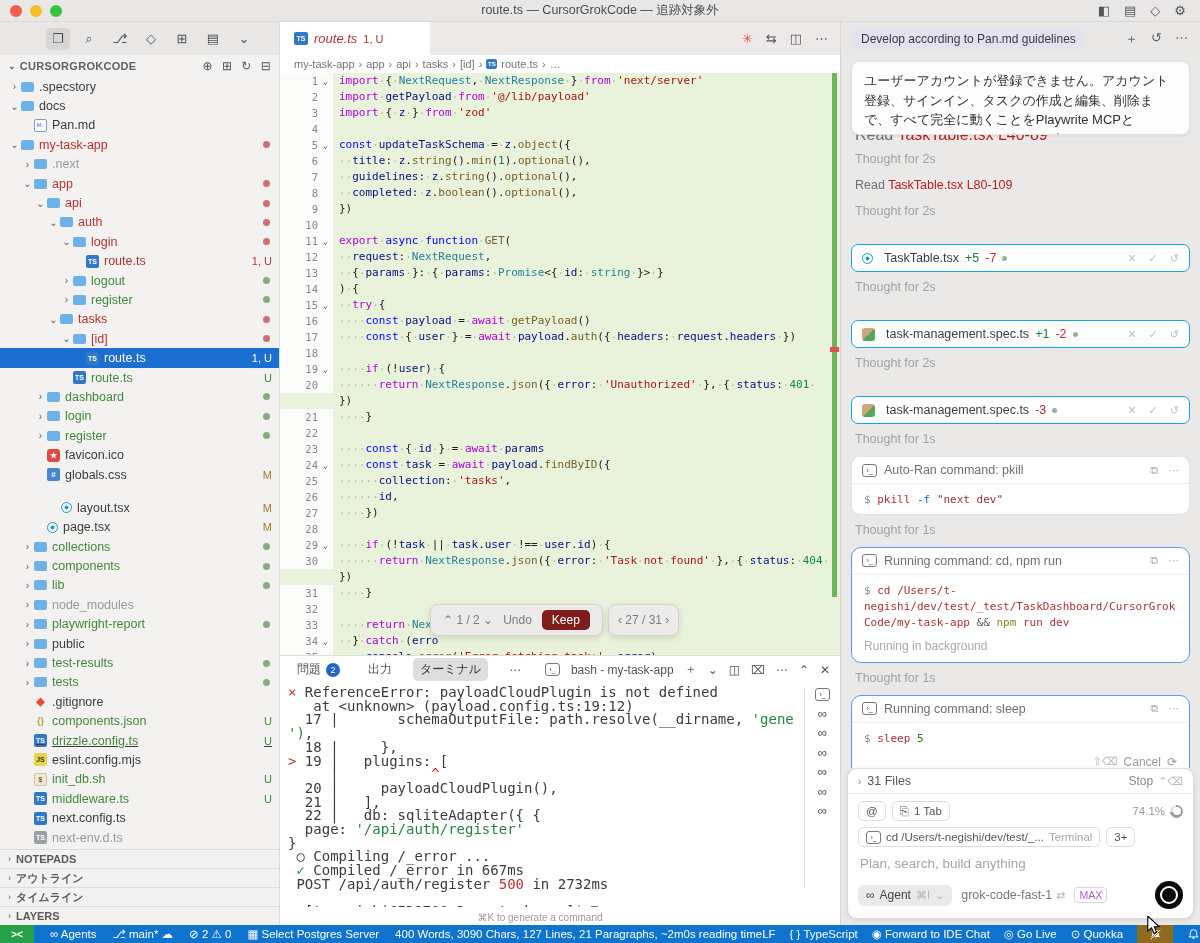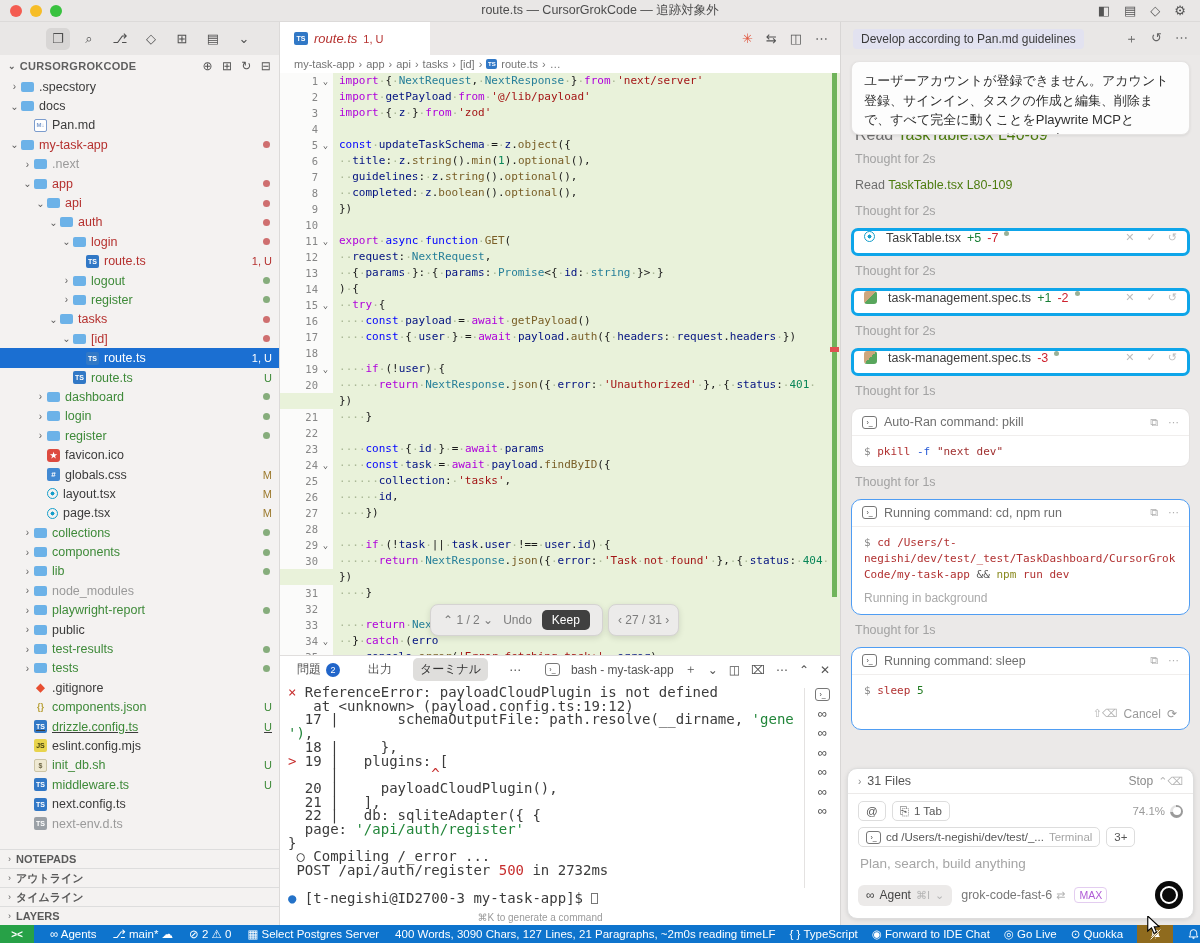--- a/index.html
+++ b/index.html
@@ -85,21 +85,21 @@
   .tk-k{color:#AF00DB}.tk-b{color:#0000FF}.tk-t{color:#267F99}.tk-s{color:#A31515}
   .tk-f{color:#795E26}.tk-v{color:#001080}.tk-n{color:#098658}.tk-p{color:#1b1b1b}
   .tk-w{position:relative;color:transparent;}
   .tk-w::before{content:'·';position:absolute;left:0;top:0;color:#aab896;}
   .ov-strip{position:absolute;right:3px;top:0;width:5px;height:524px;background:#5aa944;opacity:.85;}
   .ov-red{position:absolute;right:1px;top:274px;width:9px;height:5px;background:#e05252;}
   
   .pill{position:absolute;background:#ecebea;border:1px solid #d5d3d2;border-radius:8px;height:32px;
         display:flex;align-items:center;gap:10px;padding:0 12px;font-size:12px;color:#7d7d7d;
         box-shadow:0 2px 6px rgba(0,0,0,.12);z-index:6;}
-  .keep-btn{background:#404040;color:#fff;border-radius:5px;padding:3px 10px;font-size:12px;}
+  .keep-btn{background:#7f1d1d;color:#fff;border-radius:5px;padding:3px 10px;font-size:12px;}
   
   .termpanel{position:absolute;left:0;right:0;top:633px;bottom:0;background:#fff;
              border-top:1px solid #e0dedd;}
   .term-tabs{height:27px;display:flex;align-items:center;padding:0 10px;gap:14px;font-size:12px;color:#555;}
   .ttab{display:flex;align-items:center;gap:5px;padding:3px 7px;border-radius:5px;}
   .ttab.active{background:#dfdedc;color:#333;}
   .tbadge-n{background:#2165c9;color:#fff;border-radius:50%;width:14px;height:14px;font-size:9px;
             display:inline-flex;align-items:center;justify-content:center;}
   .term-right{margin-left:auto;display:flex;align-items:center;gap:11px;color:#555;font-size:12px;}
   .term-glyph{border:1px solid #777;border-radius:3px;width:15px;height:13px;font-size:7px;
@@ -118,24 +118,24 @@
   .chat-head{height:33px;background:#e9e7e6;display:flex;align-items:center;padding:0 12px;flex:none;}
   .chat-title{background:#e2e2f0;border-radius:4px;padding:3px 8px;font-size:12px;color:#3a3a3a;
               white-space:nowrap;overflow:hidden;max-width:245px;}
   .chat-head-actions{margin-left:auto;display:flex;gap:13px;color:#666;font-size:13px;}
   .chat-scroll{flex:1;overflow:hidden;display:flex;flex-direction:column;padding:6px 10px 0;}
   .msg-card{position:relative;z-index:2;background:#fdfdfd;border:1px solid #e5e3e2;border-radius:8px;
             padding:9px 12px;font-size:13px;line-height:1.5;color:#2f2f2f;height:74px;overflow:hidden;
             box-shadow:0 1px 3px rgba(0,0,0,.08);flex:none;}
   .read-clip{position:relative;z-index:1;margin-top:-9px;padding-left:4px;height:18px;overflow:hidden;flex:none;}
   .read-row,.thought-row{flex:none;padding-left:4px;font-size:12.5px;height:18px;margin-top:8px;white-space:nowrap;}
-  .read-a{color:#6e6e6e}.read-b{color:#4d7c0f}
+  .read-a{color:#6e6e6e}.read-b{color:#b91c1c}
   .thought-row{color:#a2a2a2;}
-  .filecard{flex:none;margin-top:6px;height:28px;background:#fff;border:3px solid #0ea5e9;border-radius:7px;
-            display:flex;align-items:flex-start;padding:0 10px;gap:6px;font-size:12.5px;}
+  .filecard{flex:none;margin-top:22px;height:28px;background:#fff;border:1px solid #0ea5e9;border-radius:7px;
+            display:flex;align-items:center;padding:0 10px;gap:6px;font-size:12.5px;}
   .fc-name{color:#3c3c3c}.fc-plus{color:#1a7f37}.fc-minus{color:#cf222e}
   .fc-dot{width:5px;height:5px;border-radius:50%;background:#9ab096;}
   .fc-actions{margin-left:auto;display:flex;gap:12px;color:#bdbdbd;font-size:11px;}
   .cmdcard{flex:none;margin-top:6px;background:#fff;border:1px solid #e4e2e1;border-radius:9px;overflow:hidden;}
   .cmdcard.run{border:1.5px solid #4f9df3;border-radius:10px;}
   .cmd-head{height:27px;display:flex;align-items:center;gap:7px;padding:0 10px;font-size:12.5px;
             color:#6f6f6f;border-bottom:1px solid #f0eeed;}
   .cmd-head-actions{margin-left:auto;display:flex;gap:10px;color:#b0b0b0;font-size:11px;}
   .cmd-code{padding:8px 12px 6px;font-family:"DejaVu Sans Mono",monospace;font-size:11px;
             line-height:1.45;white-space:pre-wrap;overflow-wrap:break-word;}
@@ -356,21 +356,21 @@
             <span class="tlabel ">favicon.ico</span>
             <span class="tspace"></span>
           </div>
           <div class="trow" style="padding-left: 34px;">
             <span class="chev"></span>
             <span class="fi fi-css">#</span>
             <span class="tlabel ">globals.css</span>
             <span class="tspace"></span>
             <span class="tbadge m">M</span>
           </div>
-          <div class="trow" style="padding-left: 34px;">
+          <div class="trow" style="padding-left: 48px; margin-top: 14px;">
             <span class="chev"></span>
             <span class="fi fi-react"></span>
             <span class="tlabel ">layout.tsx</span>
             <span class="tspace"></span>
             <span class="tbadge m">M</span>
           </div>
           <div class="trow" style="padding-left: 34px;">
             <span class="chev"></span>
             <span class="fi fi-react"></span>
             <span class="tlabel ">page.tsx</span>
@@ -820,20 +820,21 @@
             <div class="tline"><span class="tt-s">')</span><span class="tt-d">,</span></div>
             <div class="tline"><span class="tt-d">  18 |     },</span></div>
             <div class="tline"><span class="tt-r">&gt; </span><span class="tt-d">19 |   plugins: [</span></div>
             <div class="tline"><span class="tt-d">     |           </span><span class="tt-r">^</span></div>
             <div class="tline"><span class="tt-d">  20 |     payloadCloudPlugin(),</span></div>
             <div class="tline"><span class="tt-d">  21 |   ],</span></div>
             <div class="tline"><span class="tt-d">  22 |   db: sqliteAdapter({ {</span></div>
             <div class="tline"><span class="tt-d">  page: </span><span class="tt-s">'/api/auth/register'</span></div>
             <div class="tline"><span class="tt-d">}</span></div>
             <div class="tline"><span class="tt-d"> ○ Compiling /_error ...</span></div>
+            <div class="tline"><span class="tt-g"> ✓</span><span class="tt-d"> Compiled /_error in 667ms</span></div>
             <div class="tline"><span class="tt-d"> POST /api/auth/register </span><span class="tt-r">500</span><span class="tt-d"> in 2732ms</span></div>
             <div class="tline">&nbsp;</div>
             <div class="tline"><span class="tt-b">● </span><span class="tt-d">[t-negishi@ID2700-3 my-task-app]$ </span><span class="tt-cur"> </span></div>
           </div>
         <div class="term-rail" id="rail">
             <span class="term-glyph">›_</span>
             <span class="rail-inf">∞</span>
             <span class="rail-inf">∞</span>
             <span class="rail-inf">∞</span>
             <span class="rail-inf">∞</span>
@@ -972,21 +973,21 @@
           </div>
           <div class="placeholder">Plan, search, build anything</div>
           <div class="agent-row">
             <span class="agent-pill">
               <span>∞</span>
               <span>Agent</span>
               <span class="keys">⌘I</span>
               <span class="keys">⌄</span>
             </span>
             <span class="model">
-              <span>grok-code-fast-6</span>
+              <span>grok-code-fast-1</span>
               <span class="keys">⇄</span>
             </span>
             <span class="max-badge">MAX</span>
             <span class="send-btn"></span>
           </div>
         </div>
       </div>
     </div>
   </div>
 

